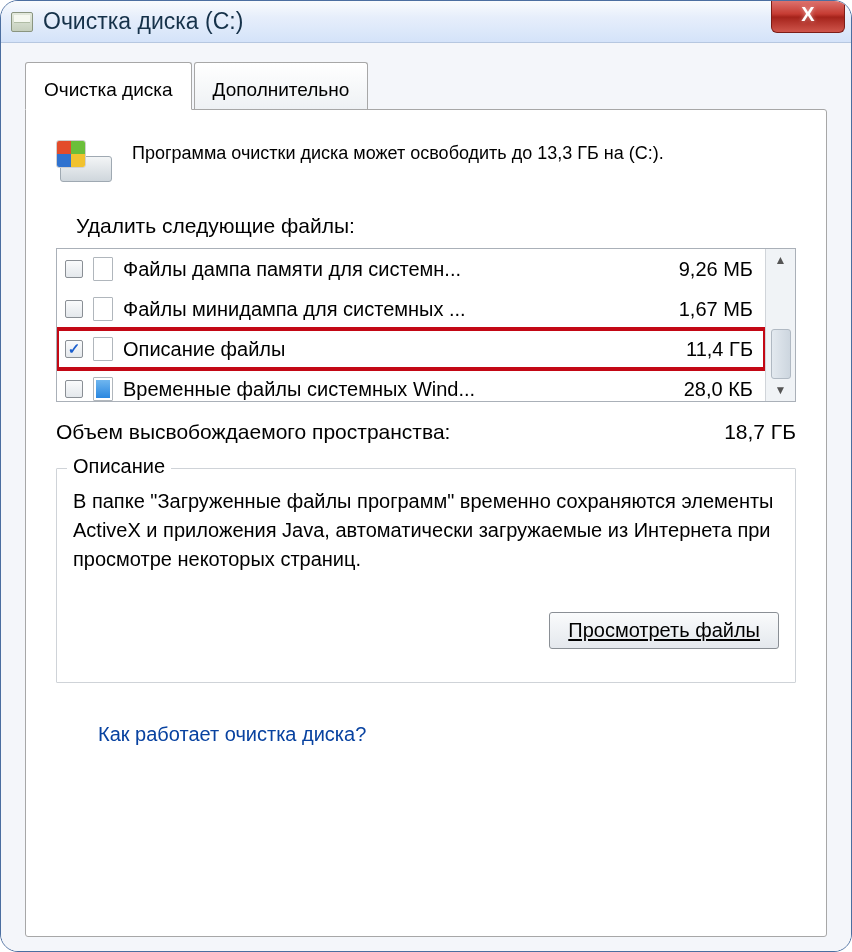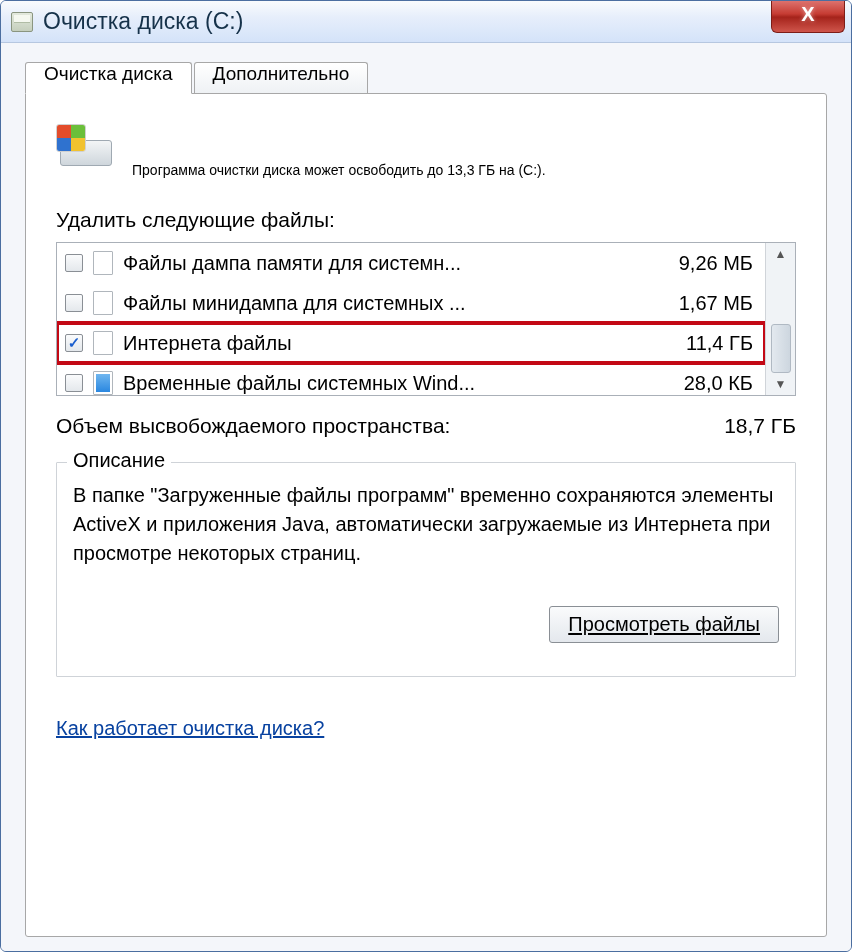--- a/index.html
+++ b/index.html
@@ -6,21 +6,21 @@
 body {
   margin: 0;
   background: #fff;
   width: 852px;
   height: 952px;
 }
 .window {
   width: 852px;
   height: 952px;
   border: 1px solid #4b6ea0;
-  border-radius: 6px;
+  border-radius: 18px;
   background: #eef2f7;
   display: flex;
   flex-direction: column;
   overflow: hidden;
 }
 .titlebar {
   height: 42px;
   background: linear-gradient(#f9fbfd,#e6eefb 40%,#d4e3f9);
   display: flex;
   align-items: center;
@@ -66,21 +66,21 @@
   background: #f4f6fa;
   position: relative;
   display:flex; flex-direction:column;
 }
 .tabs {
   display: flex;
   position: relative;
   top: 1px;
 }
 .tab {
-  padding: 0 18px 8px 18px;
+  padding: 16px 18px 8px 18px;
   border: 1px solid #a7a7a7;
   border-bottom: none;
   border-top-left-radius: 3px;
   border-top-right-radius: 3px;
   background: linear-gradient(#fff,#eef1f4);
   font-size: 19px;
   color: #000;
   cursor: pointer;
   margin-right: 2px;
 }
@@ -112,22 +112,22 @@
 .intro .disk-icon .flag{
   position:absolute; left:0; top:0; width:30px; height:28px;
   background:#fff; border-radius:3px; border:1px solid #d0d0d0;
   display:grid; grid-template-columns:1fr 1fr; grid-template-rows:1fr 1fr;
   overflow:hidden;
 }
 .intro .disk-icon .flag div:nth-child(1){background:#e34c2b;}
 .intro .disk-icon .flag div:nth-child(2){background:#6bbf3a;}
 .intro .disk-icon .flag div:nth-child(3){background:#2f72cf;}
 .intro .disk-icon .flag div:nth-child(4){background:#f1c22f;}
-.intro-text { font-size: 14px; color:#000; line-height:1.45;margin-top:36px; }
-.list-label { font-size: 21px; color:#000; margin-bottom:10px; }
+.intro-text { font-size: 18px; color:#000; line-height:1.45; }
+.list-label { font-size: 21px; color:#000; margin-bottom:10px;margin-left:20px; }
 .file-list {
   border:1px solid #aab0b8;
   height: 154px;
   background:#fff;
   display:flex;
   overflow:hidden;
   position:relative;
 }
 .file-list .rows { flex:1; overflow:hidden; }
 .file-row {
@@ -212,21 +212,21 @@
   background:linear-gradient(#fafbfc,#e4e8ed);
   border:1px solid #8a8f95;
   border-radius:3px;
   cursor:pointer;
 }
 .view-btn span { text-decoration:underline; text-decoration-color:#000; text-underline-offset:2px; }
 .help-link {
   margin-top:40px;
   font-size:20px;
 }
-.help-link a { color:#0842a0; text-decoration:underline; cursor:pointer; }
+.help-link a { color:#0842a0; cursor:pointer;margin-left:42px; }
 .footer {
   display:flex; justify-content:flex-end; gap:14px;
   padding: 16px 24px 18px 24px;
   background:#eef2f6;
   border-top:1px solid #d6dbe1;
 }
 .std-btn {
   min-width:118px;
   padding:7px 26px;
   font-size:20px;
@@ -285,21 +285,21 @@
           <div class="file-row">
             <div class="chk"></div>
             <div class="file-icon"></div>
             <div class="name">Файлы минидампа для системных ...</div>
             <div class="size">1,67 МБ</div>
           </div>
 
           <div class="file-row highlighted">
             <div class="chk">✓</div>
             <div class="file-icon"></div>
-            <div class="name">Интернета файлы</div>
+            <div class="name">Описание файлы</div>
             <div class="size">11,4 ГБ</div>
           </div>
 
           <div class="file-row">
             <div class="chk"></div>
             <div class="file-icon win"></div>
             <div class="name">Временные файлы системных Wind...</div>
             <div class="size">28,0 КБ</div>
           </div>
 

